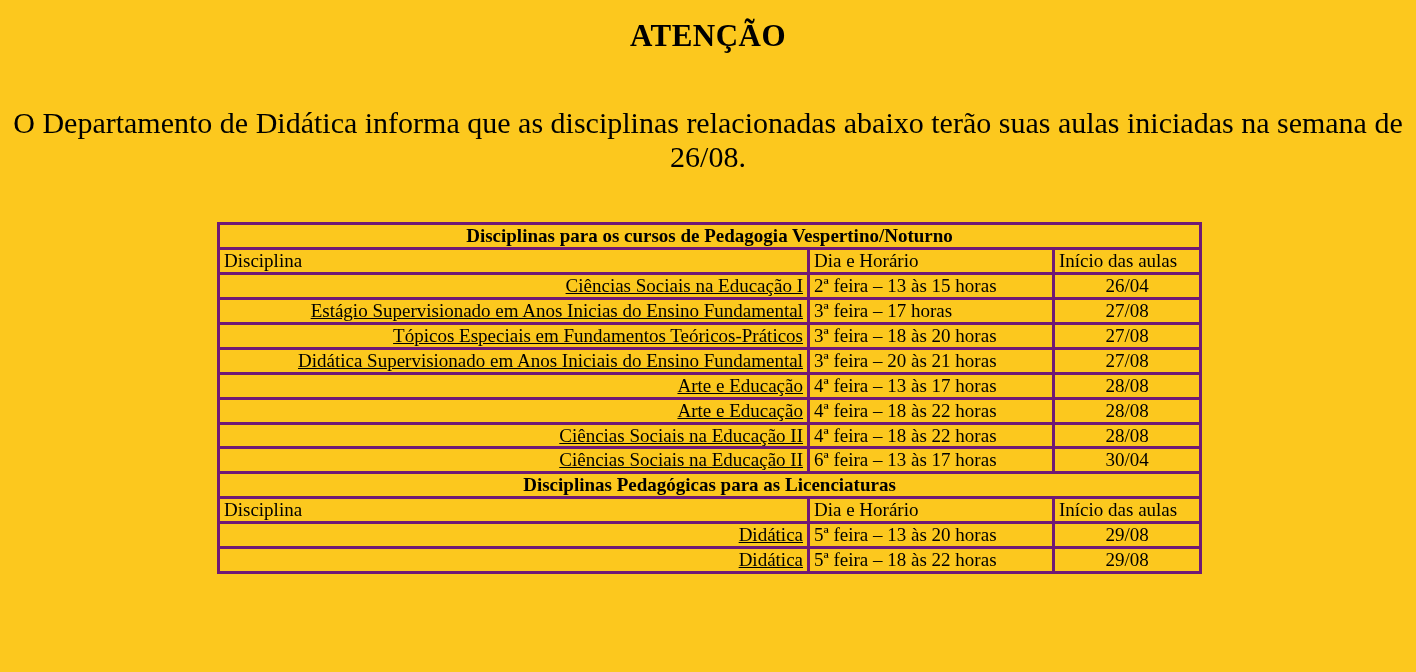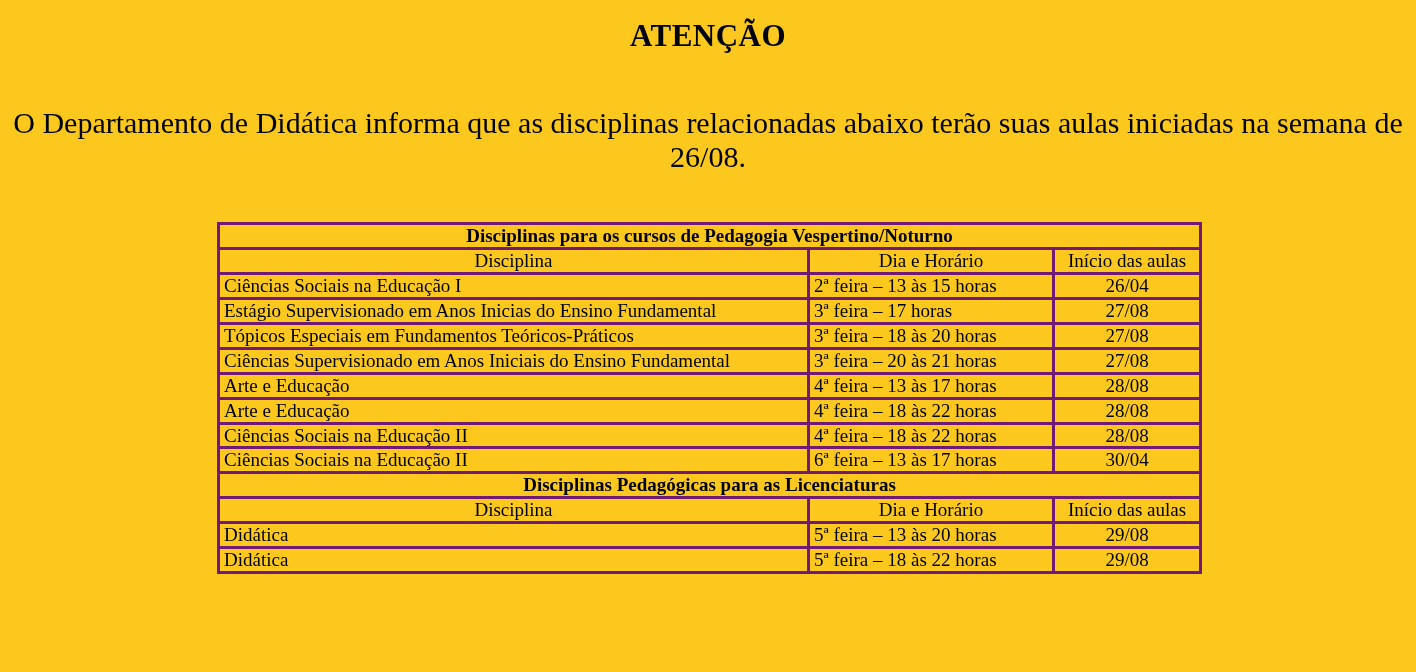--- a/index.html
+++ b/index.html
@@ -50,25 +50,26 @@
     line-height: 1.05;
     padding: 1px 4px;
     height: 19px;
   }
   td.section {
     text-align: center;
     font-weight: bold;
     font-size: 19px;
   }
   td.colhead {
-    text-align: center;
+    text-align: left;
     font-weight: normal;
   }
   td.disc {
-    text-align: left;
+    text-align: right;
+    text-decoration: underline;
   }
   td.time {
     text-align: left;
     padding-left: 5px;
   }
   td.start {
     text-align: center;
   }
   col.c-disc { width: 590px; }
   col.c-time { width: 245px; }
@@ -110,21 +111,21 @@
           <td class="disc">Estágio Supervisionado em Anos Inicias do Ensino Fundamental</td>
           <td class="time">3ª feira – 17 horas</td>
           <td class="start">27/08</td>
         </tr>
         <tr>
           <td class="disc">Tópicos Especiais em Fundamentos Teóricos-Práticos</td>
           <td class="time">3ª feira – 18 às 20 horas</td>
           <td class="start">27/08</td>
         </tr>
         <tr>
-          <td class="disc">Ciências Supervisionado em Anos Iniciais do Ensino Fundamental</td>
+          <td class="disc">Didática Supervisionado em Anos Iniciais do Ensino Fundamental</td>
           <td class="time">3ª feira – 20 às 21 horas</td>
           <td class="start">27/08</td>
         </tr>
         <tr>
           <td class="disc">Arte e Educação</td>
           <td class="time">4ª feira – 13 às 17 horas</td>
           <td class="start">28/08</td>
         </tr>
         <tr>
           <td class="disc">Arte e Educação</td>

